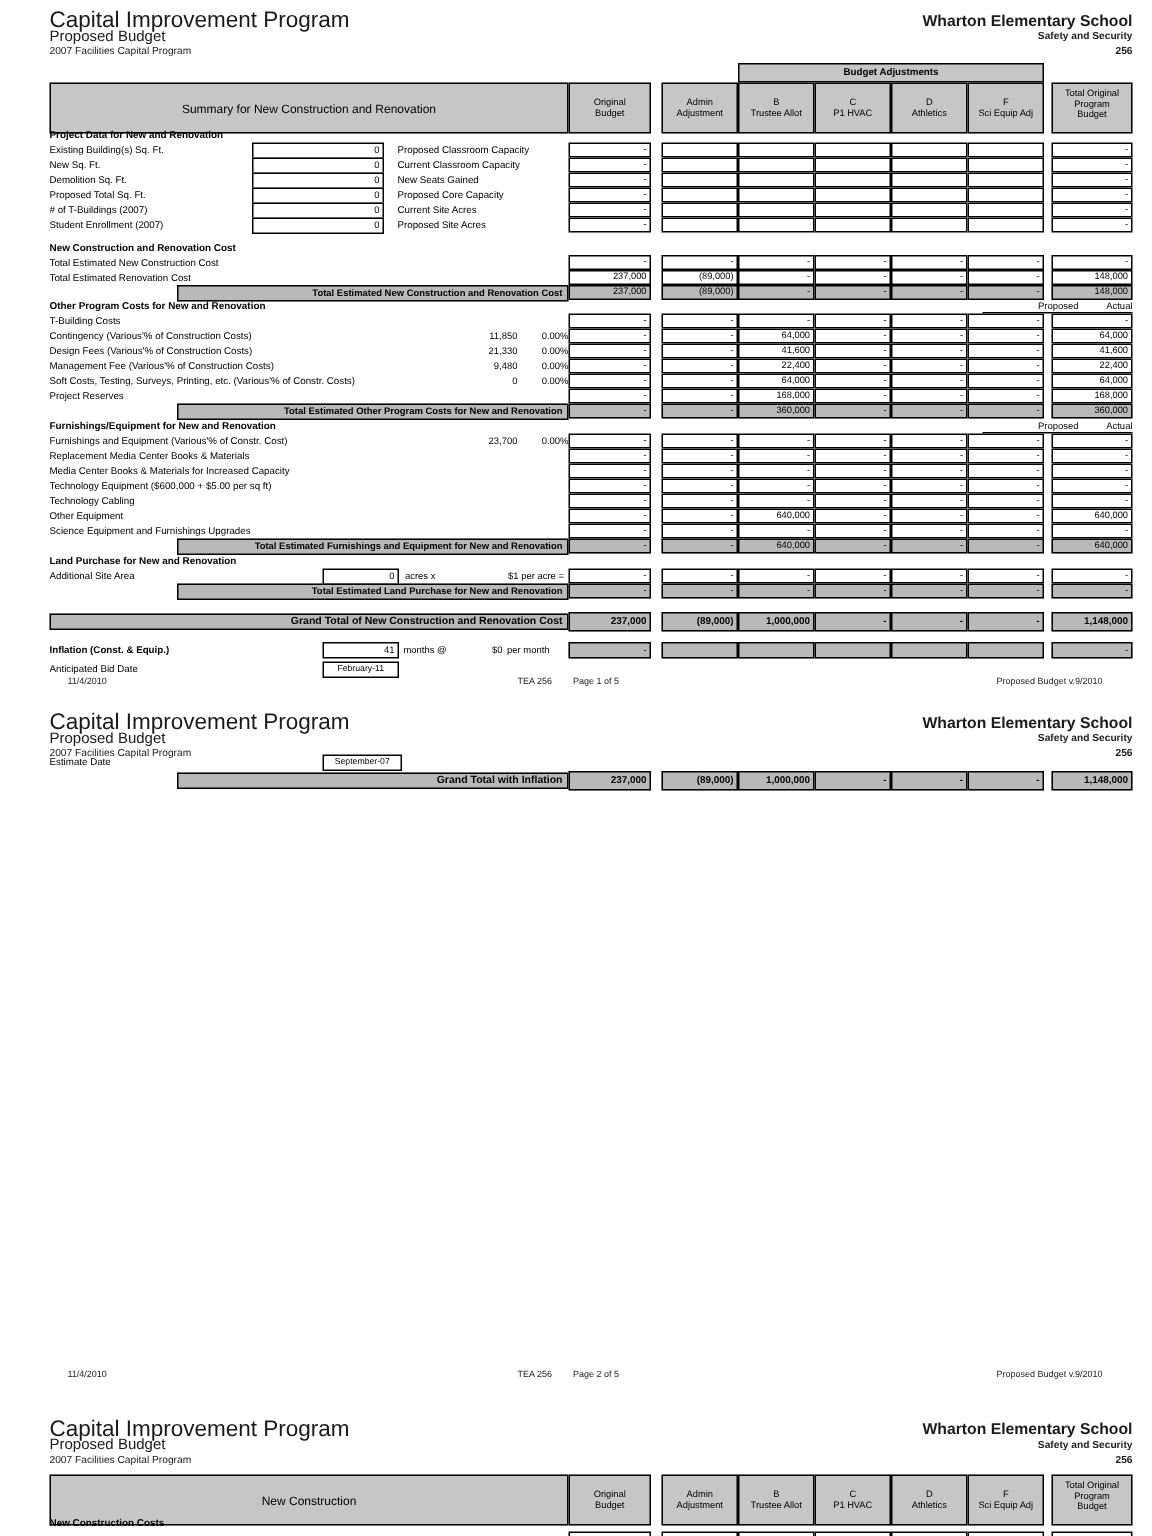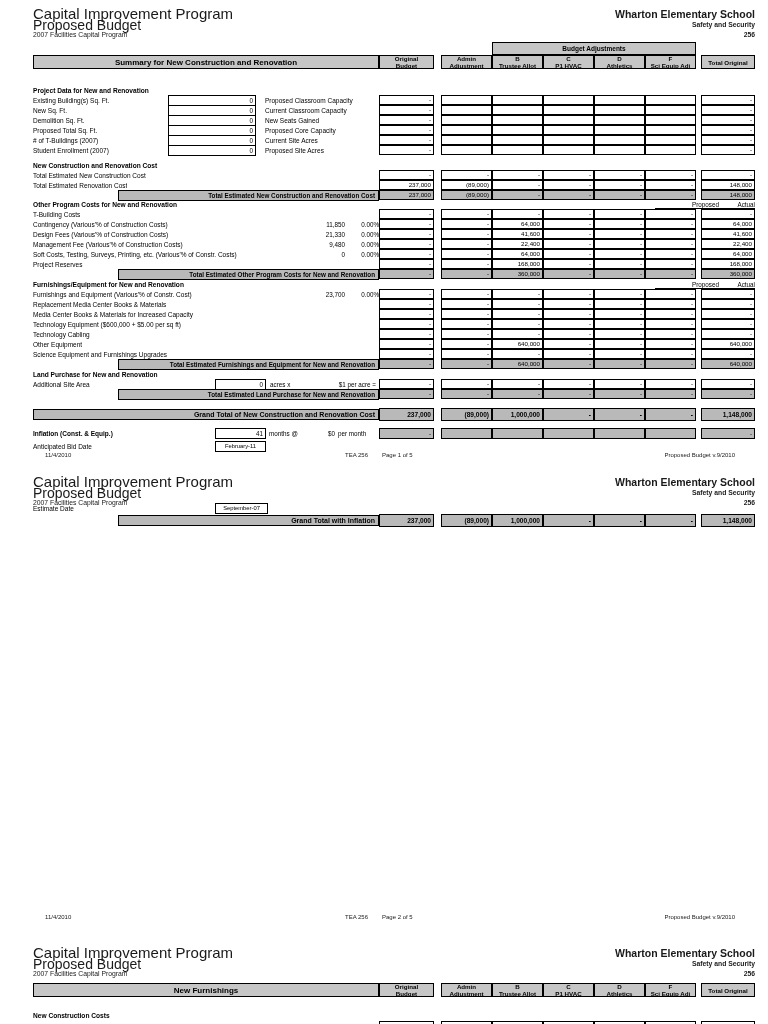--- a/index.html
+++ b/index.html
@@ -2,34 +2,34 @@
 <html><head>
 <meta charset="utf-8">
 <style>
   html,body{margin:0;padding:0;}
   body{width:768px;height:1024px;background:#fff;position:relative;
        font-family:"Liberation Sans",sans-serif;color:#000;overflow:hidden;}
   .page{position:absolute;left:0;width:768px;overflow:hidden;background:#fff;}
   
   .phead{position:absolute;left:33px;top:0;width:722px;}
   .ph-l1{font-size:15px;line-height:12px;color:#1a1a1a;}
-  .ph-l2{font-size:14px;line-height:10px;color:#1a1a1a;}
+  .ph-l2{font-size:10px;line-height:10px;color:#1a1a1a;}
   .ph-l3{font-size:6.8px;line-height:9px;color:#1a1a1a;}
   .ph-r{position:absolute;right:0;top:0;text-align:right;font-weight:bold;}
   .ph-r .ph-l1{font-size:10.5px;}
   .ph-r .ph-l2,.ph-r .ph-l3{font-size:6.8px;font-weight:bold;}
   
   .badj{position:absolute;left:492px;width:204px;height:13px;background:#c6c6c6;
         border:1.5px solid #000;box-sizing:border-box;display:flex;align-items:center;
         justify-content:center;font-size:6.5px;font-weight:bold;}
   
   .thead{position:absolute;left:33px;width:722px;height:25px;display:flex;}
   .th{box-sizing:border-box;border:1.5px solid #000;background:#c6c6c6;display:flex;
-      flex-direction:column;justify-content:center;align-items:center;font-weight:bold;
-      font-size:6.2px;line-height:7px;text-align:right;overflow:hidden;height:14px;}
+      flex-direction:column;justify-content:center;align-items:center;font-weight:normal;
+      font-size:6.2px;line-height:7px;text-align:right;overflow:hidden;height:34px;}
   .th.t-title{width:346px;font-size:8px;}
   .th.t-orig{width:55px;}
   .th.t-mid{width:51px;}
   .th.t-total{width:54px;justify-content:flex-start;padding-top:3px;}
   .gap1{width:7px;flex:none;}
   .gap2{width:5px;flex:none;}
   
   .sect{position:absolute;left:33px;width:722px;}
   .stitle{font-weight:bold;font-size:6.6px;line-height:9px;height:9px;display:flex;}
   .stitle .pa-hdr{margin-left:auto;display:flex;border-bottom:1px solid #000;}
@@ -660,21 +660,21 @@
     <div class="ph-l1">Capital Improvement Program</div>
     <div class="ph-l2">Proposed Budget</div>
     <div class="ph-l3">2007 Facilities Capital Program</div>
     <div class="ph-r">
       <div class="ph-l1">Wharton Elementary School</div>
       <div class="ph-l2">Safety and Security</div>
       <div class="ph-l3">256</div>
     </div>
   </div>
   <div class="thead" style="top:40px">
-      <div class="th t-title">New Furnishings</div>
+      <div class="th t-title">New Construction</div>
       <div class="th t-orig">
         <div>Original</div>
         <div>Budget</div>
       </div>
       <div class="gap1"></div>
       <div class="th t-mid">
         <div>Admin</div>
         <div>Adjustment</div>
       </div>
       <div class="th t-mid">

